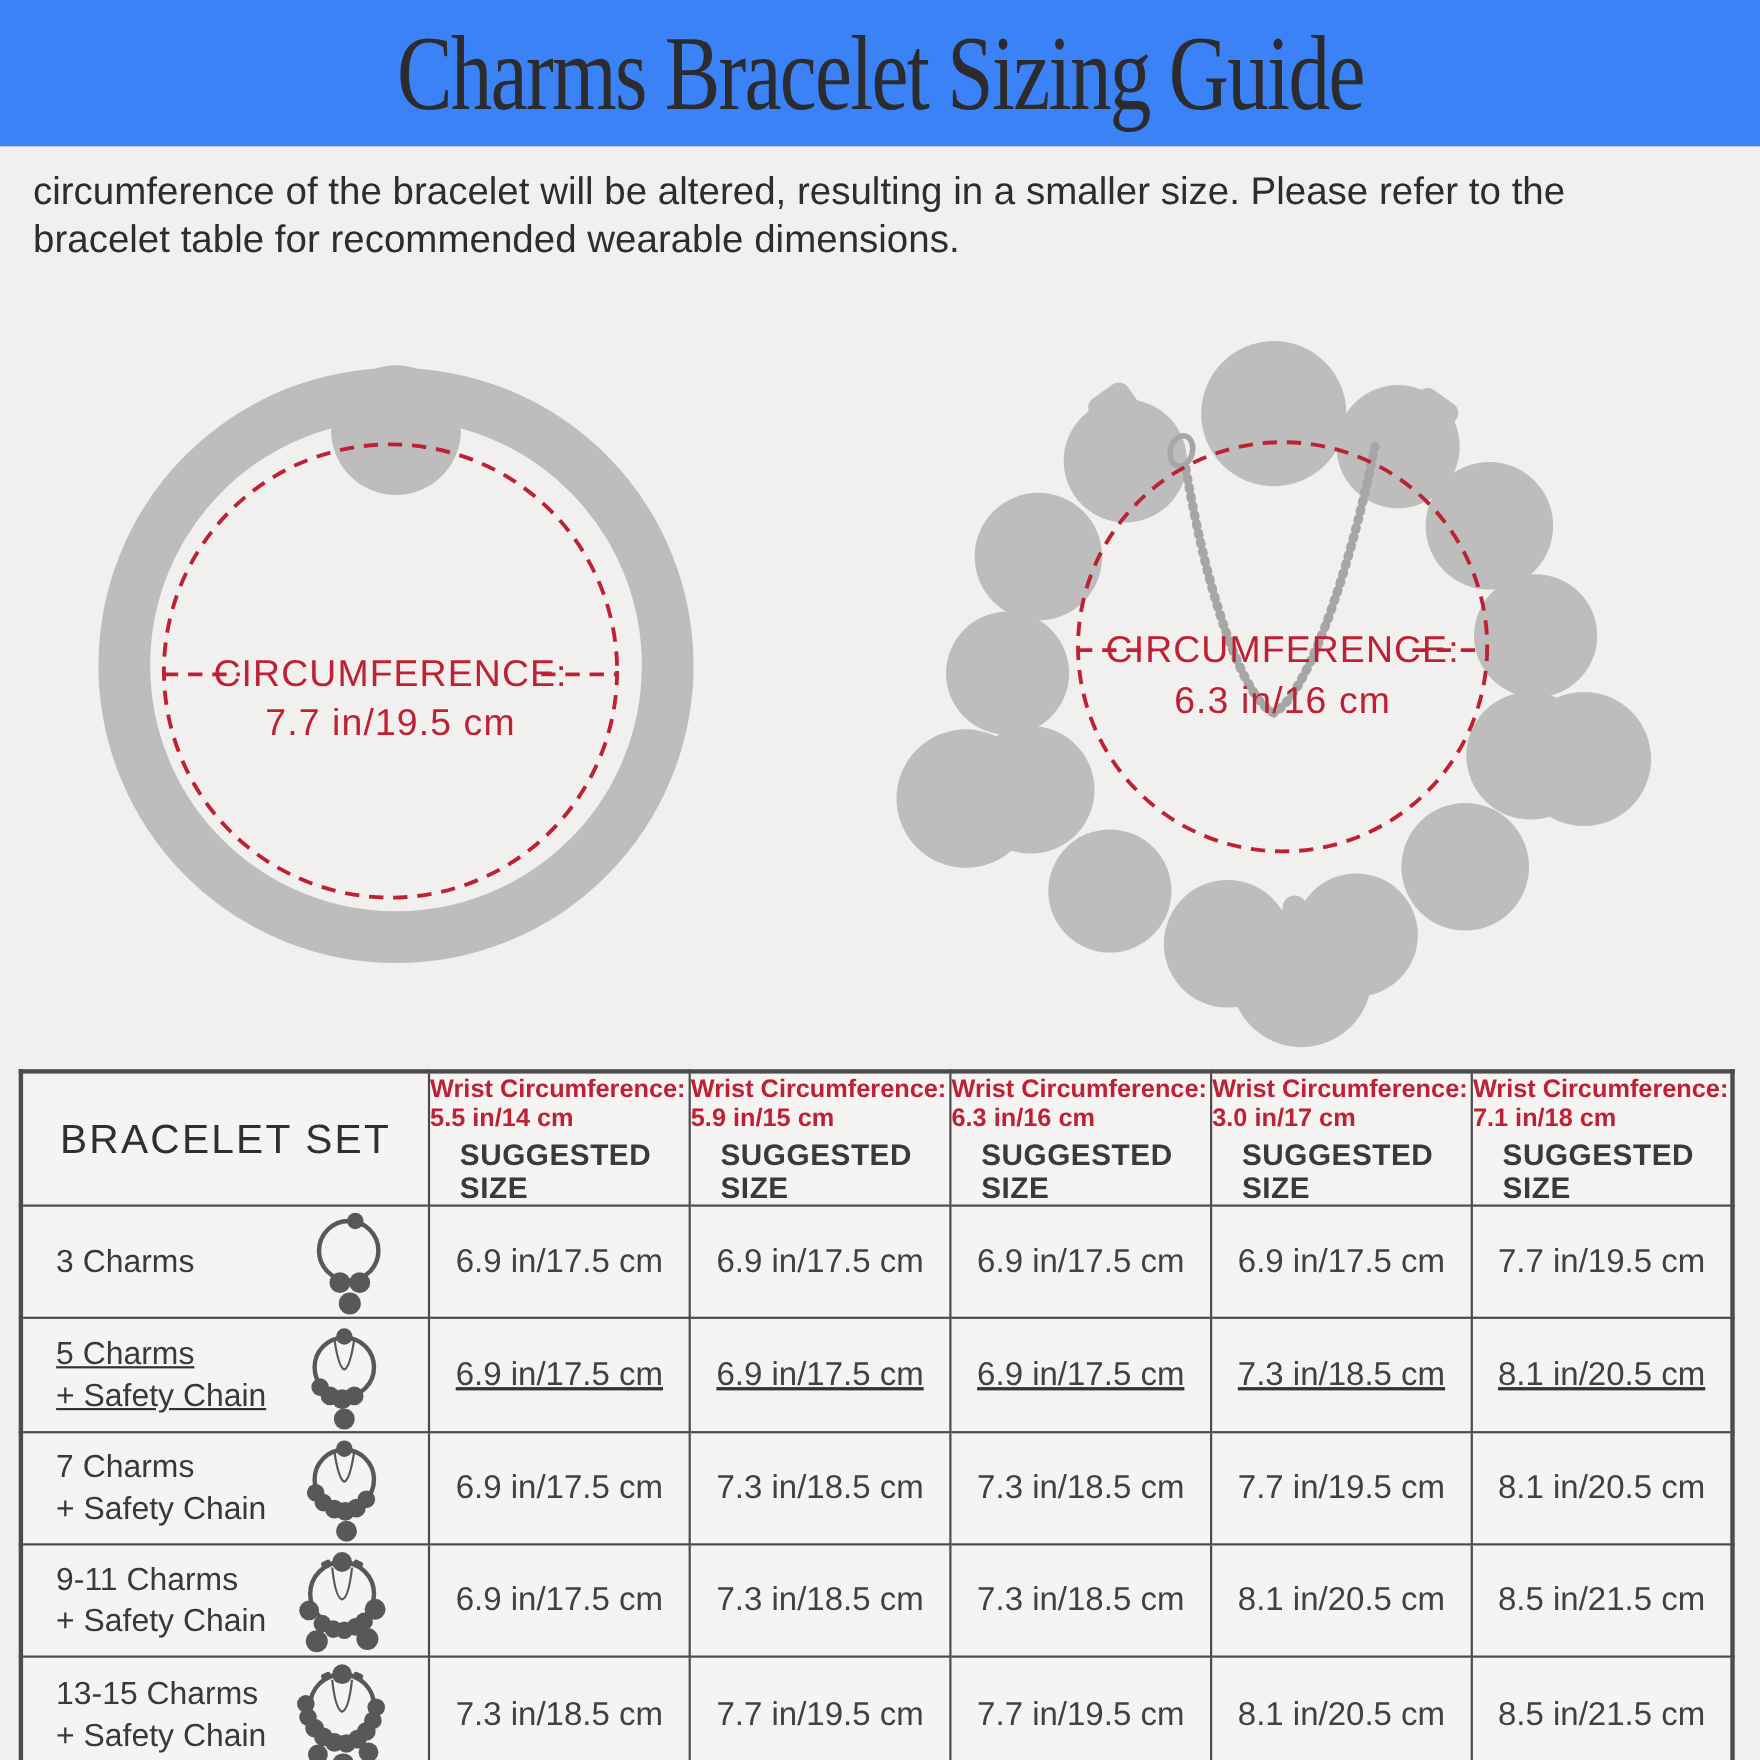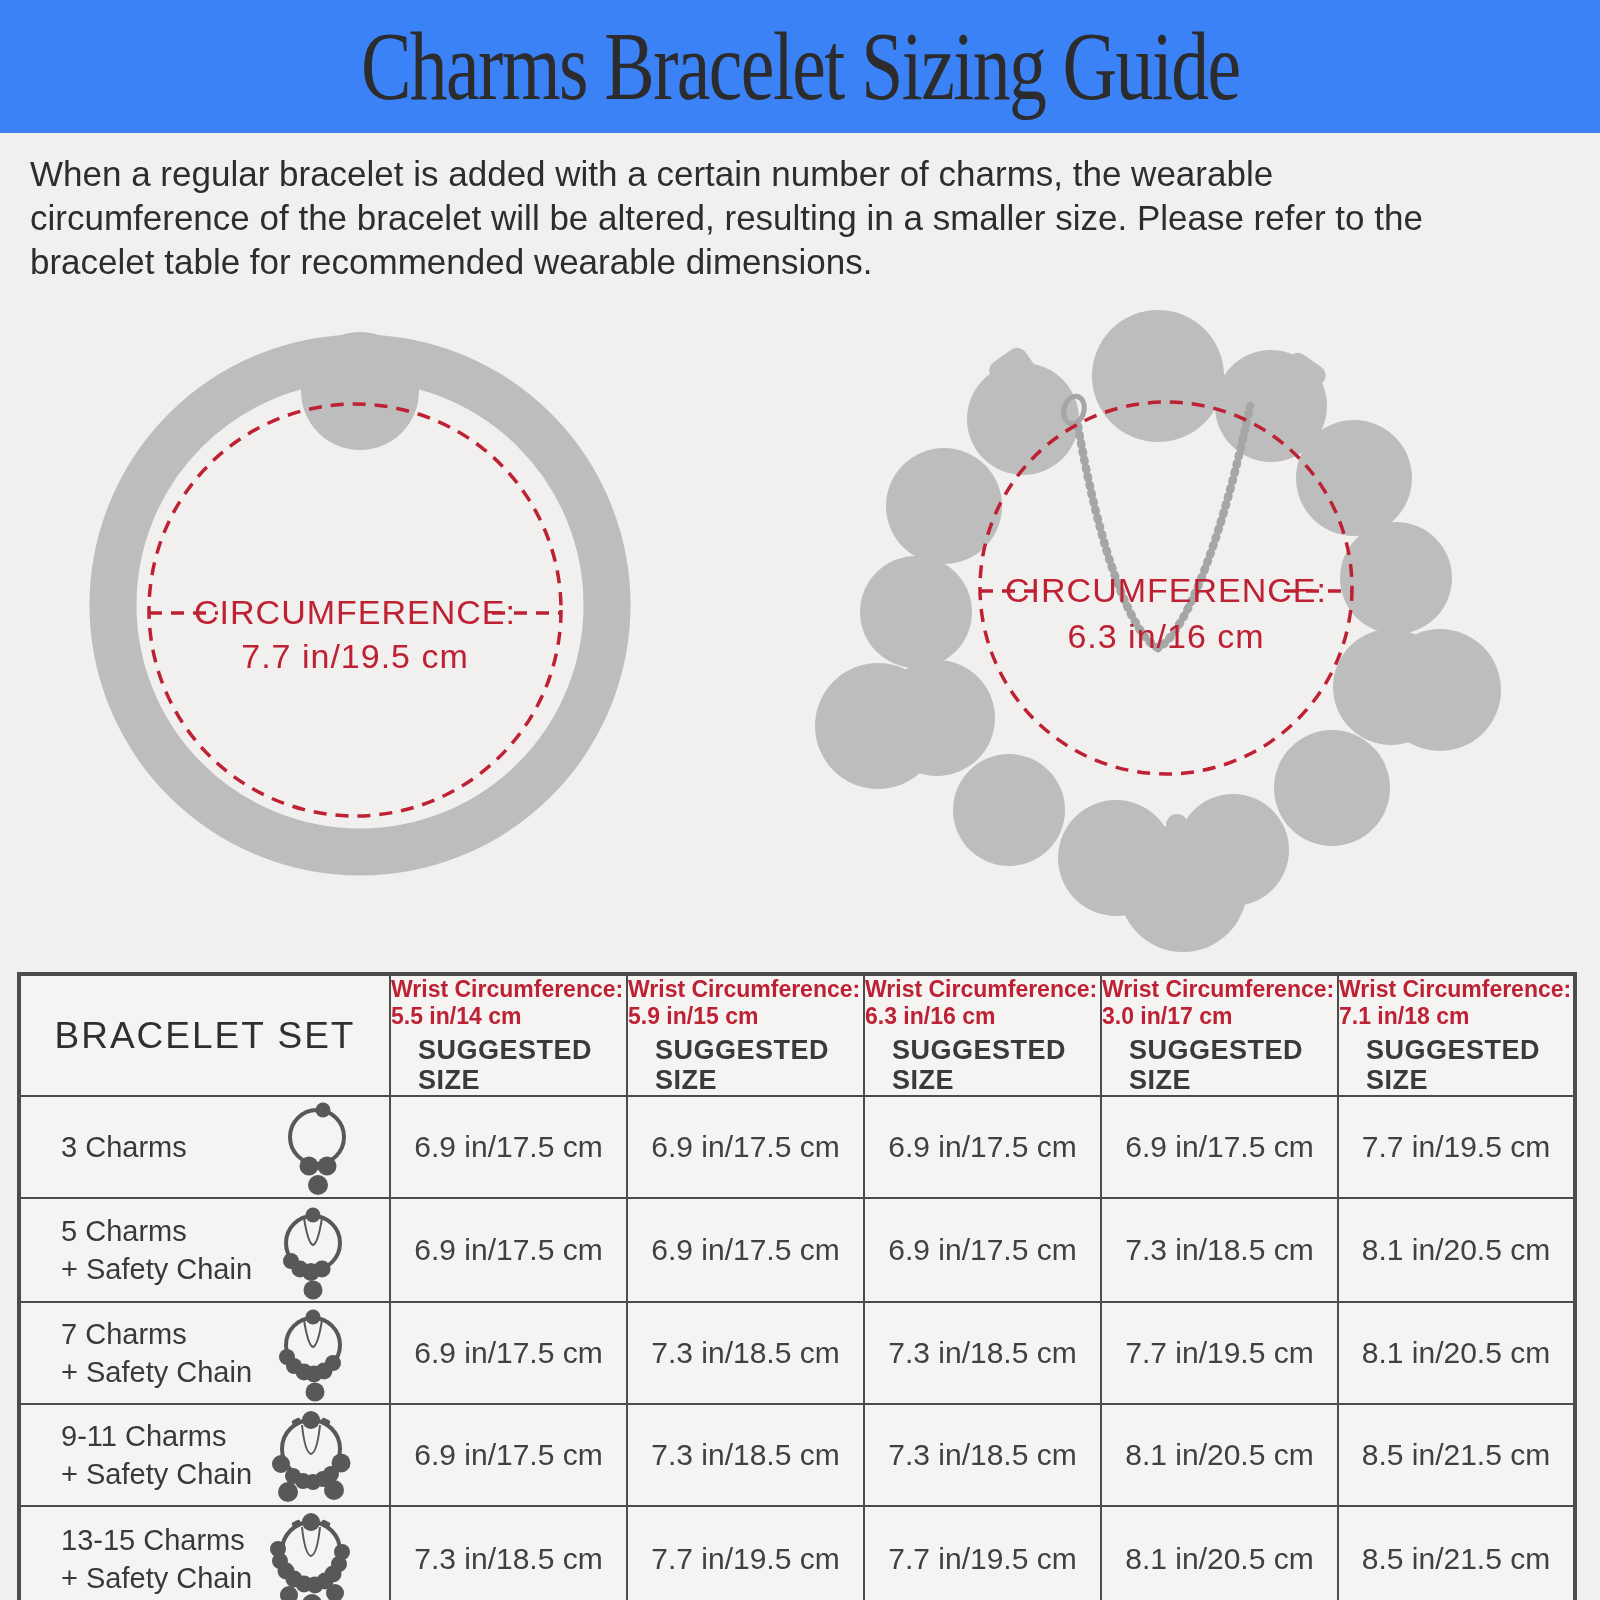--- a/index.html
+++ b/index.html
@@ -47,38 +47,37 @@
   table.sizing td,table.sizing th{
     border:2px solid #4c4c4e;padding:0;vertical-align:middle;
   }
   th.corner{font-weight:normal;}
   .corner-label{
     font-size:37px;letter-spacing:2px;color:#2f2f31;
   }
   .col-head{padding:10px 6px 8px 13px;text-align:left;}
   .wc-line{font-size:23px;line-height:27px;color:#bd2133;}
   .ss-line{font-size:27px;line-height:30px;color:#3a3a3c;margin-top:5px;letter-spacing:0.5px;margin-left:27px;}
-  .set-cell{display:flex;align-items:center;height:100%;padding-left:40px;}
+  .set-cell{display:flex;align-items:center;height:100%;padding-left:30px;}
   .set-labels{font-size:29px;line-height:38px;color:#39393b;}
   .set-icon{margin-left:auto;margin-right:30px;}
   .set-icon svg{display:block;overflow:visible;}
   .ring{fill:none;stroke:#58585a;stroke-width:4;}
   .bead{fill:#58585a;}
   .mini-chain{fill:none;stroke:#58585a;stroke-width:2;}
   .size-val{font-size:30px;color:#414043;text-align:center;}
 </style>
 </head>
 <body>
 
 <div class="banner">
   <div class="title">Charms Bracelet Sizing Guide</div>
 </div>
 
 <div class="intro">
-  <div>When a regular bracelet is added with a certain number of charms, the wearable</div>
   <div>circumference of the bracelet will be altered, resulting in a smaller size. Please refer to the</div>
   <div>bracelet table for recommended wearable dimensions.</div>
 </div>
 
 <div class="fig fig-plain">
   <svg width="612" height="565" viewBox="0 0 612 565">
 
     <circle class="sil-stroke" cx="310" cy="287" r="247" stroke-width="47"></circle>
 
     <rect class="sil" x="202" y="41" width="46" height="28" rx="9" transform="rotate(-20 225 55)"></rect>
@@ -189,21 +188,21 @@
           </span>
         </div>
       </td>
       <td class="size-val">6.9 in/17.5 cm</td>
       <td class="size-val">6.9 in/17.5 cm</td>
       <td class="size-val">6.9 in/17.5 cm</td>
       <td class="size-val">6.9 in/17.5 cm</td>
       <td class="size-val">7.7 in/19.5 cm</td>
     </tr>
 
-    <tr style="height:104px;">
+    <tr style="height:104px;text-decoration:underline;">
       <td>
         <div class="set-cell">
           <div class="set-labels">
             <div>5 Charms</div>
             <div>+ Safety Chain</div>
           </div>
           <span class="set-icon">
             <svg width="92" height="98" viewBox="0 0 92 98">
               <circle class="ring" cx="46" cy="42" r="27"></circle>
               <circle class="bead" cx="46" cy="14" r="7.5"></circle>

